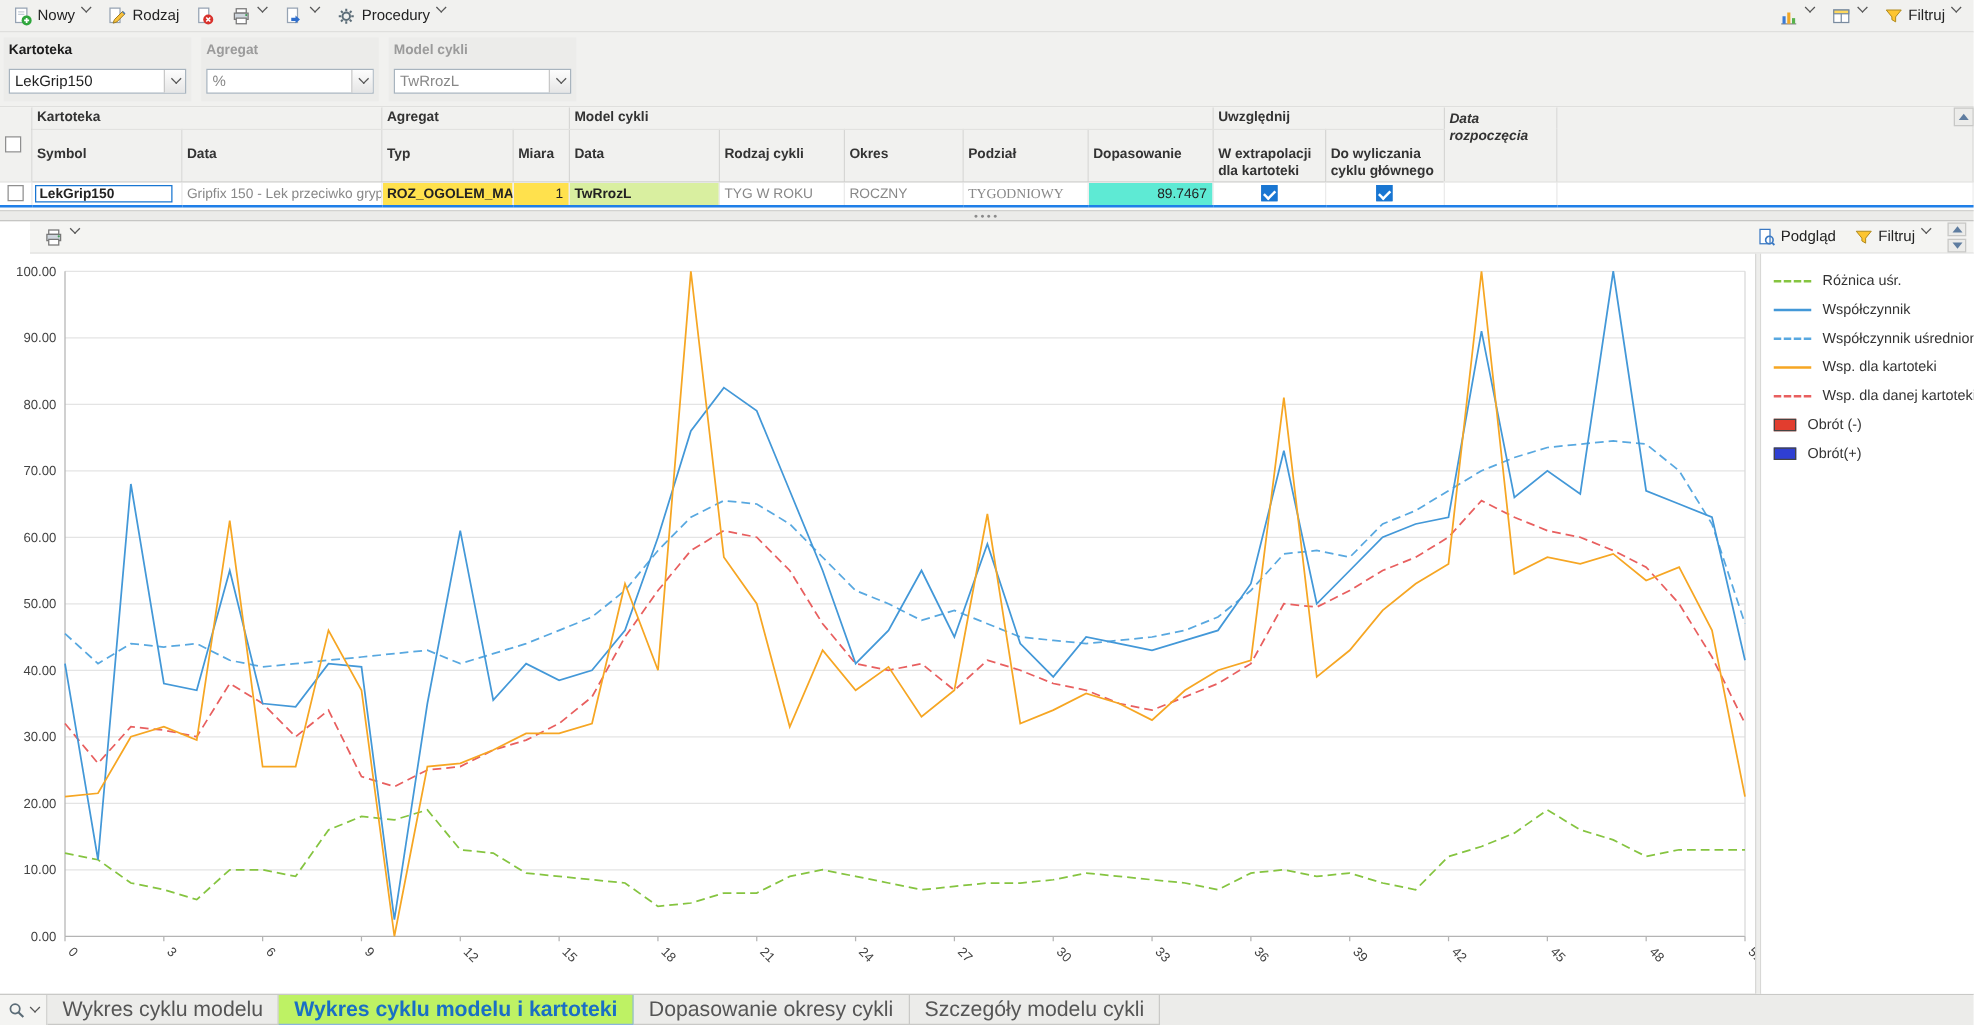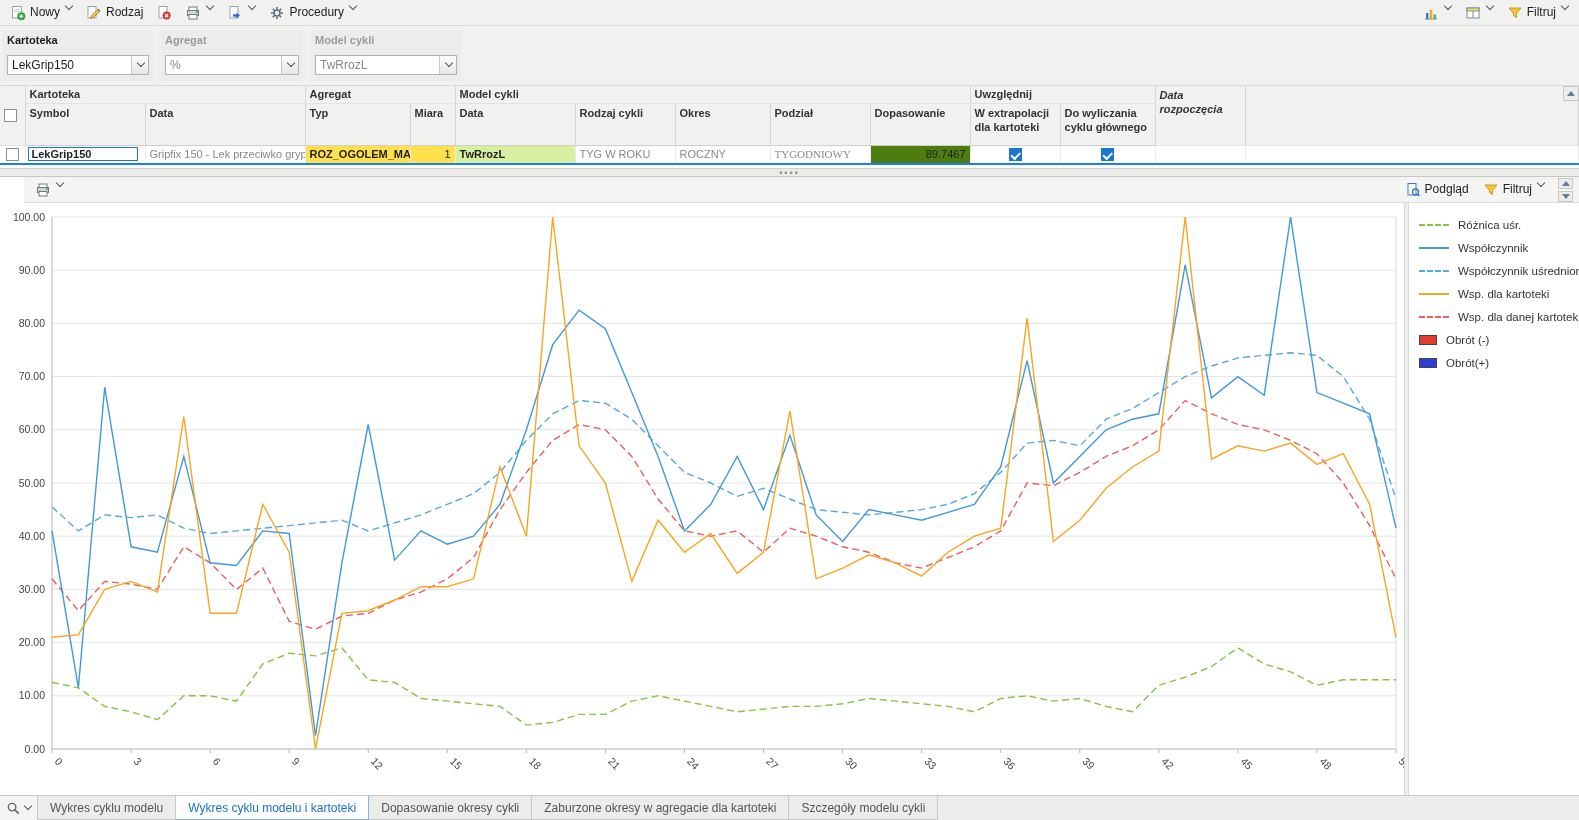--- a/index.html
+++ b/index.html
@@ -26,21 +26,21 @@
   .combo-text{flex:1;padding:2px 4px;overflow:hidden;white-space:nowrap;}
   .combo-btn{width:17px;background:linear-gradient(#fdfdfd,#e6e6e6);border-left:1px solid #c8c8c8;
     display:flex;align-items:center;justify-content:center;}
 
   
   .grid-section{position:relative;height:82px;background:#fbfbfa;}
   table.grid{border-collapse:collapse;width:100%;table-layout:fixed;}
   table.grid th{background:#f1f1ef;border-right:1px solid #d6d6d4;border-bottom:1px solid #cfcfcd;
     font-weight:bold;text-align:left;padding:1px 4px;color:#333;overflow:hidden;}
   tr.gr th{height:17px;border-bottom:1px solid #e2e2e0;vertical-align:middle;}
-  tr.cr th{height:42px;vertical-align:top;padding-top:2px;line-height:1.3;}
+  tr.cr th{height:42px;vertical-align:top;padding-top:12px;line-height:1.3;}
   table.grid td{background:#fff;border-right:1px solid #ebebeb;padding:1px 4px;height:19px;
     white-space:nowrap;overflow:hidden;vertical-align:middle;}
   td.cbcell,th.cbcell{text-align:center;vertical-align:bottom;padding-bottom:3px;}
   .dim{color:#888;}
   .bold{font-weight:bold;}
   .right{text-align:right;}
   .center{text-align:center;}
   .cell-editor{display:inline-block;min-width:96%;border:1px solid #2268b2;padding:0 3px;font-weight:bold;background:#fff;}
   .cb{display:inline-block;width:13px;height:13px;border:1px solid #8f8f8f;background:#fff;vertical-align:middle;}
   .cb.checked::after{content:"";display:block;width:7px;height:3.5px;border-left:2px solid #fff;
@@ -72,22 +72,22 @@
   .lg-line{width:30px;flex:0 0 30px;height:0;}
   .lg-box{width:18px;height:10px;flex:0 0 18px;border:1px solid #444;}
   .ylab{font:10.5px "Liberation Sans",sans-serif;fill:#444;}
   .xlab{font:10.5px "Liberation Sans",sans-serif;fill:#444;}
 
   
   .tabbar{height:25px;background:#ececea;border-top:1px solid #c9c9c7;display:flex;align-items:stretch;}
   .zoom-box{width:38px;border-right:1px solid #c9c9c7;background:#f4f4f2;
     display:flex;align-items:center;justify-content:center;gap:2px;}
   .tab{display:flex;align-items:center;padding:0 12px;border:1px solid #c9c9c7;border-top:none;border-left:none;
-    color:#555;background:#ececea;font-size:12px;white-space:nowrap;}
-  .tab.active{background:#ffffff;font-weight:normal;text-align:center;}
+    color:#555;background:#ececea;font-size:17px;white-space:nowrap;}
+  .tab.active{background:#bef264;font-weight:bold;text-align:center;}
 </style>
 </head>
 <body>
 
 <div class="toolbar">
   <button class="tbtn">
     <svg class="ic" width="16" height="16" viewBox="0 0 16 16">
       <rect x="2.5" y="1.5" width="9" height="11.5" fill="#fff" stroke="#96a3b3"></rect>
       <line x1="4.5" y1="4.5" x2="9.5" y2="4.5" stroke="#c3ccd6"></line>
         <line x1="4.5" y1="6.5" x2="9.5" y2="6.5" stroke="#c3ccd6"></line>
@@ -250,21 +250,21 @@
       <tr id="grid-data-row">
           <td class="cbcell" style="border-bottom: 2px solid rgb(31, 127, 232);"><span class="cb"></span></td>
           <td style="padding: 1px 2px; border-bottom: 2px solid rgb(31, 127, 232);"><div class="cell-editor" style="border-color: rgb(25, 118, 210);">LekGrip150</div></td>
           <td class="dim" style="border-bottom: 2px solid rgb(31, 127, 232);">Gripfix 150 - Lek przeciwko grypie</td>
           <td class="bold" style="background: rgb(255, 225, 77); border-bottom: 2px solid rgb(31, 127, 232);">ROZ_OGOLEM_MA</td>
           <td class="right" style="background: rgb(255, 225, 77); border-bottom: 2px solid rgb(31, 127, 232);">1</td>
           <td class="bold" style="background: rgb(217, 239, 160); border-bottom: 2px solid rgb(31, 127, 232);">TwRrozL</td>
           <td class="dim" style="border-bottom: 2px solid rgb(31, 127, 232);">TYG W ROKU</td>
           <td class="dim" style="border-bottom: 2px solid rgb(31, 127, 232);">ROCZNY</td>
           <td class="dim" style="border-bottom: 2px solid rgb(31, 127, 232); font-family: Liberation Serif, serif;">TYGODNIOWY</td>
-          <td class="right" style="background: #4d7c0f; border-bottom: 2px solid rgb(31, 127, 232);">89.7467</td>
+          <td class="right" style="background: #5eead4; border-bottom: 2px solid rgb(31, 127, 232);">89.7467</td>
           <td class="center" style="border-bottom: 2px solid rgb(31, 127, 232);"><span class="cb checked" style="background: rgb(25, 118, 210); border-color: rgb(25, 118, 210);"></span></td>
           <td class="center" style="border-bottom: 2px solid rgb(31, 127, 232);"><span class="cb checked" style="background: rgb(25, 118, 210); border-color: rgb(25, 118, 210);"></span></td>
           <td style="border-bottom: 2px solid rgb(31, 127, 232);"></td>
           <td style="border-bottom: 2px solid rgb(31, 127, 232);"></td>
         </tr>
     </tbody>
   </table>
   <div class="scroll-stub">
       <span class="tri-up"></span>
     </div>
@@ -418,16 +418,15 @@
     <svg class="ic" width="15" height="15" viewBox="0 0 16 16">
       <circle cx="6.5" cy="6.5" r="4" fill="none" stroke="#5b6c77" stroke-width="1.5"></circle>
       <line x1="9.5" y1="9.5" x2="13.5" y2="13.5" stroke="#5b6c77" stroke-width="1.8"></line>
     </svg>
     <span class="chev"></span>
   </div>
   <div id="tabs" style="display:flex">
       <div class="tab">Wykres cyklu modelu</div>
       <div class="tab active" style="color: rgb(26, 111, 196); border-color: rgb(138, 180, 220);">Wykres cyklu modelu i kartoteki</div>
       <div class="tab">Dopasowanie okresy cykli</div>
-      <div class="tab">Zaburzone okresy w agregacie dla kartoteki</div>
       <div class="tab">Szczegóły modelu cykli</div>
     </div>
 </div>
 
 </body></html>

